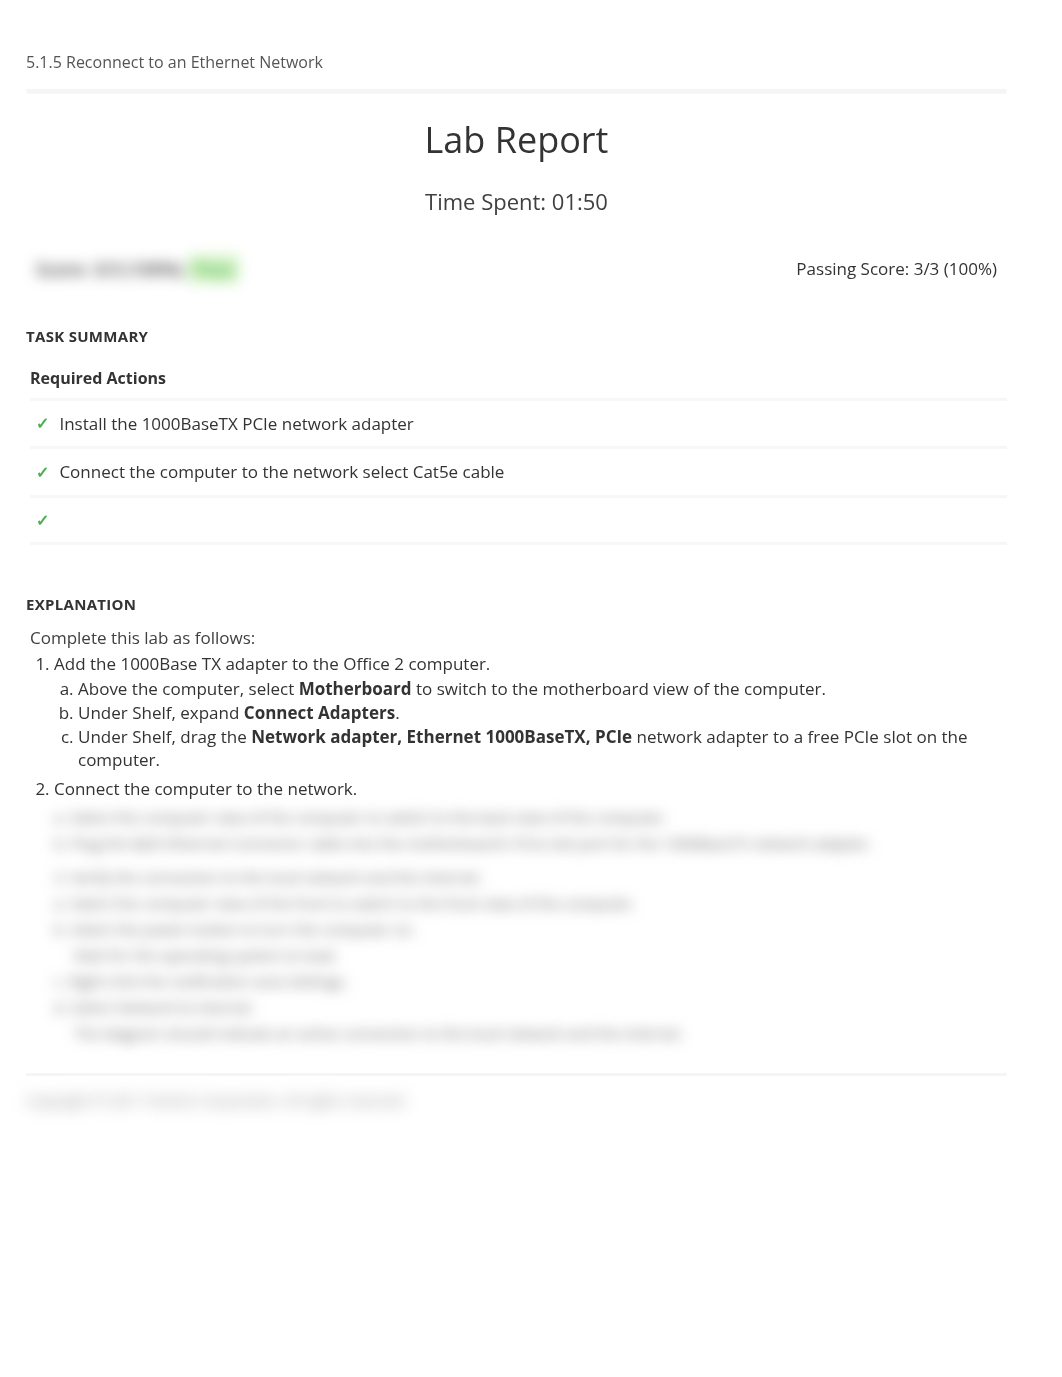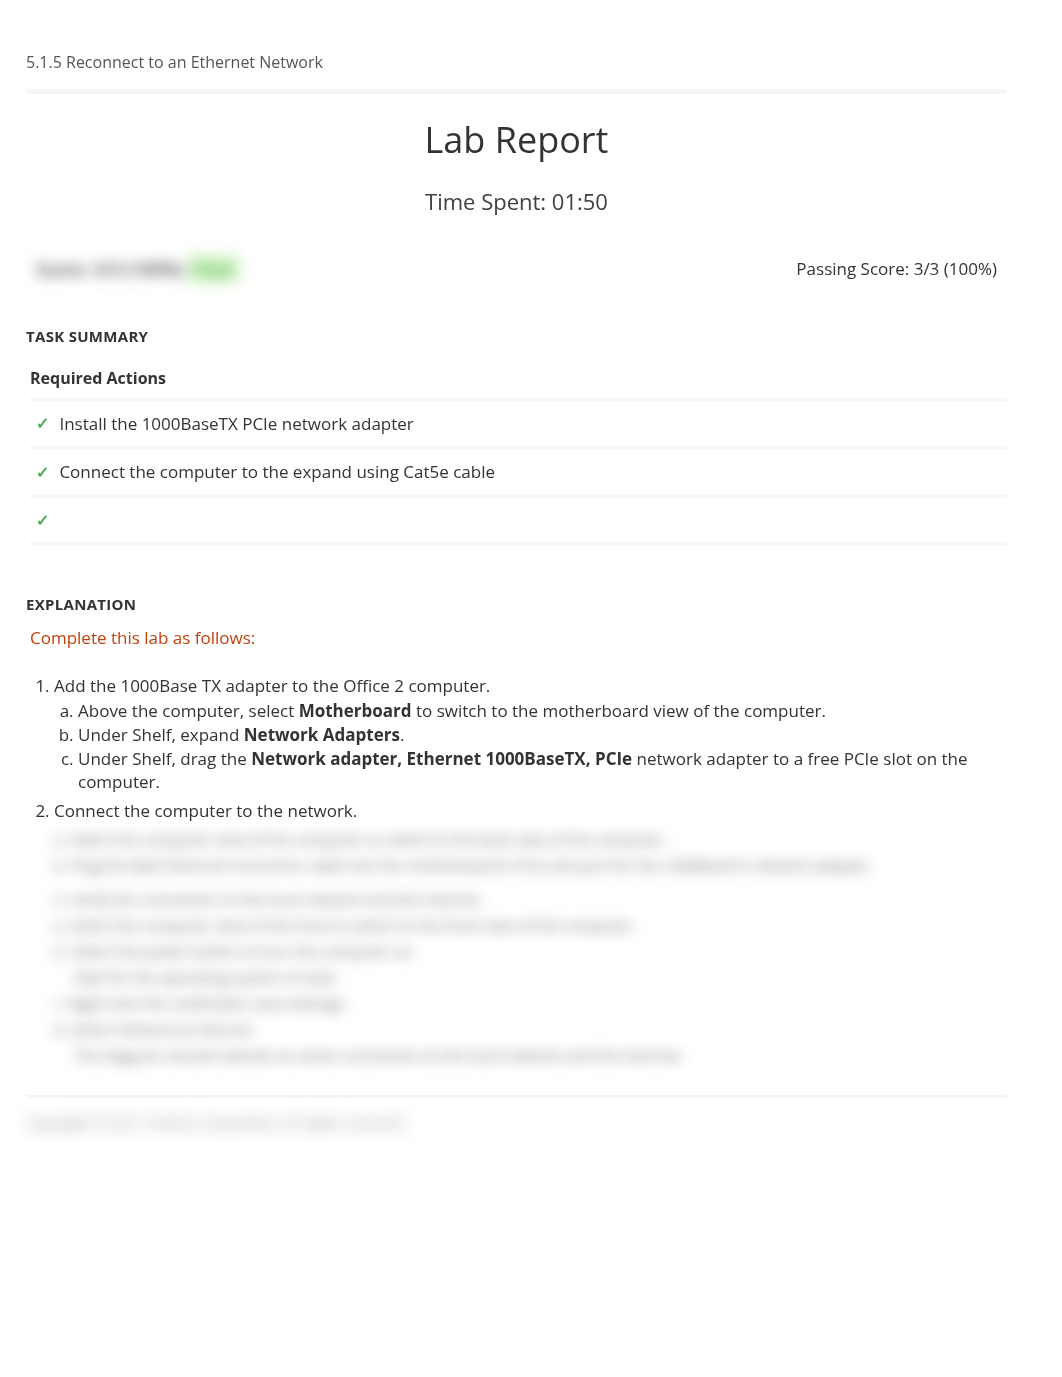--- a/index.html
+++ b/index.html
@@ -124,22 +124,21 @@
     .explanation-header {
       font-weight: 700;
       font-size: 15px;
       color: #333;
       margin-bottom: 10px;
       letter-spacing: 0.3px;
     }
     
     .explanation-intro {
       font-size: 17px;
-      color: #c2410c;
-      margin-bottom: 22px;
+      color: #404040;
       padding-left: 4px;
     }
     
     .explanation-list {
       padding-left: 28px;
       font-size: 17px;
       color: #333;
     }
     
     .explanation-list > li {
@@ -208,39 +207,39 @@
   <div class="section-header">TASK SUMMARY</div>
   <div class="sub-header">Required Actions</div>
 
   <ul class="task-list">
     <li class="task-item">
       <span class="check-icon">✓</span>
       <span>Install the 1000BaseTX PCIe network adapter</span>
     </li>
     <li class="task-item">
       <span class="check-icon">✓</span>
-      <span>Connect the computer to the expand using Cat5e cable</span>
+      <span>Connect the computer to the network select Cat5e cable</span>
     </li>
     <li class="task-item">
       <span class="check-icon">✓</span>
     </li>
   </ul>
 
   <div class="explanation-header">EXPLANATION</div>
   <div class="explanation-intro">Complete this lab as follows:</div>
 
   <ol class="explanation-list">
     <li>
       <span>Add the 1000Base TX adapter to the Office 2 computer.</span>
       <ol class="sub-list">
         <li>
           <span>Above the computer, select </span><span class="bold">Motherboard</span><span> to switch to the motherboard view of the computer.</span>
         </li>
         <li>
-          <span>Under Shelf, expand </span><span class="bold">Network Adapters</span><span>.</span><br>
+          <span>Under Shelf, expand </span><span class="bold">Connect Adapters</span><span>.</span><br>
         </li>
         <li>
           <span>Under Shelf, drag the </span><span class="bold">Network adapter, Ethernet 1000BaseTX, PCIe</span><span> network adapter to a free PCIe slot on the computer.</span>
         </li>
       </ol>
     </li>
     <li>
       <span>Connect the computer to the network.</span>
     </li>
   </ol>

